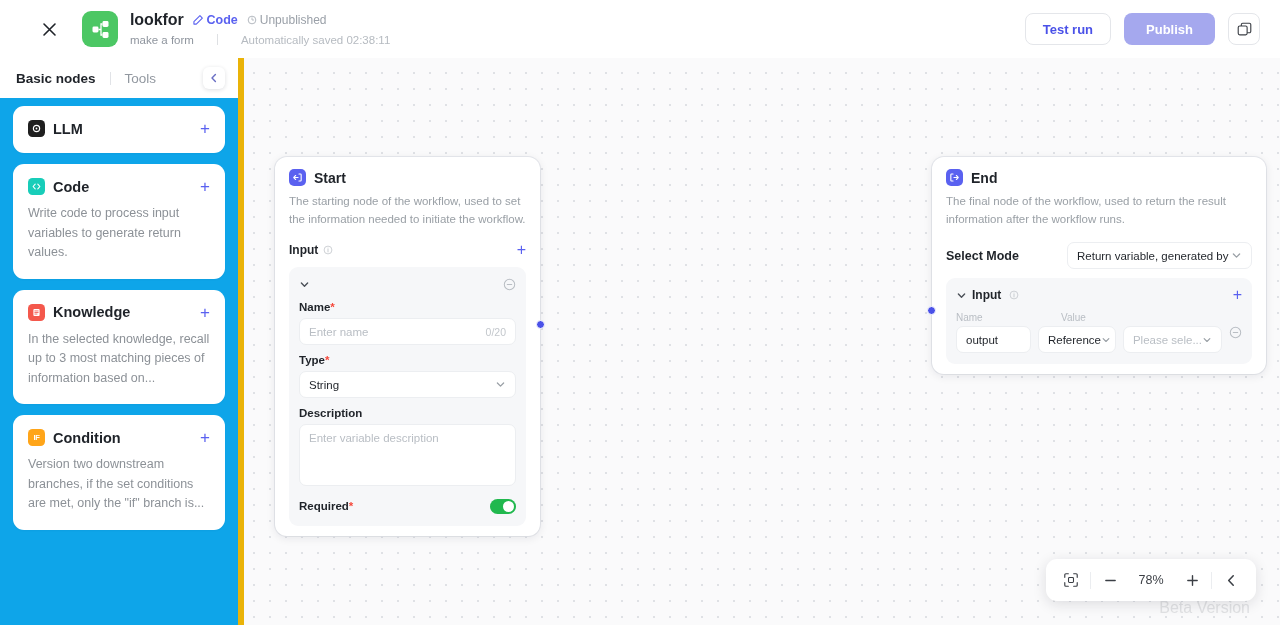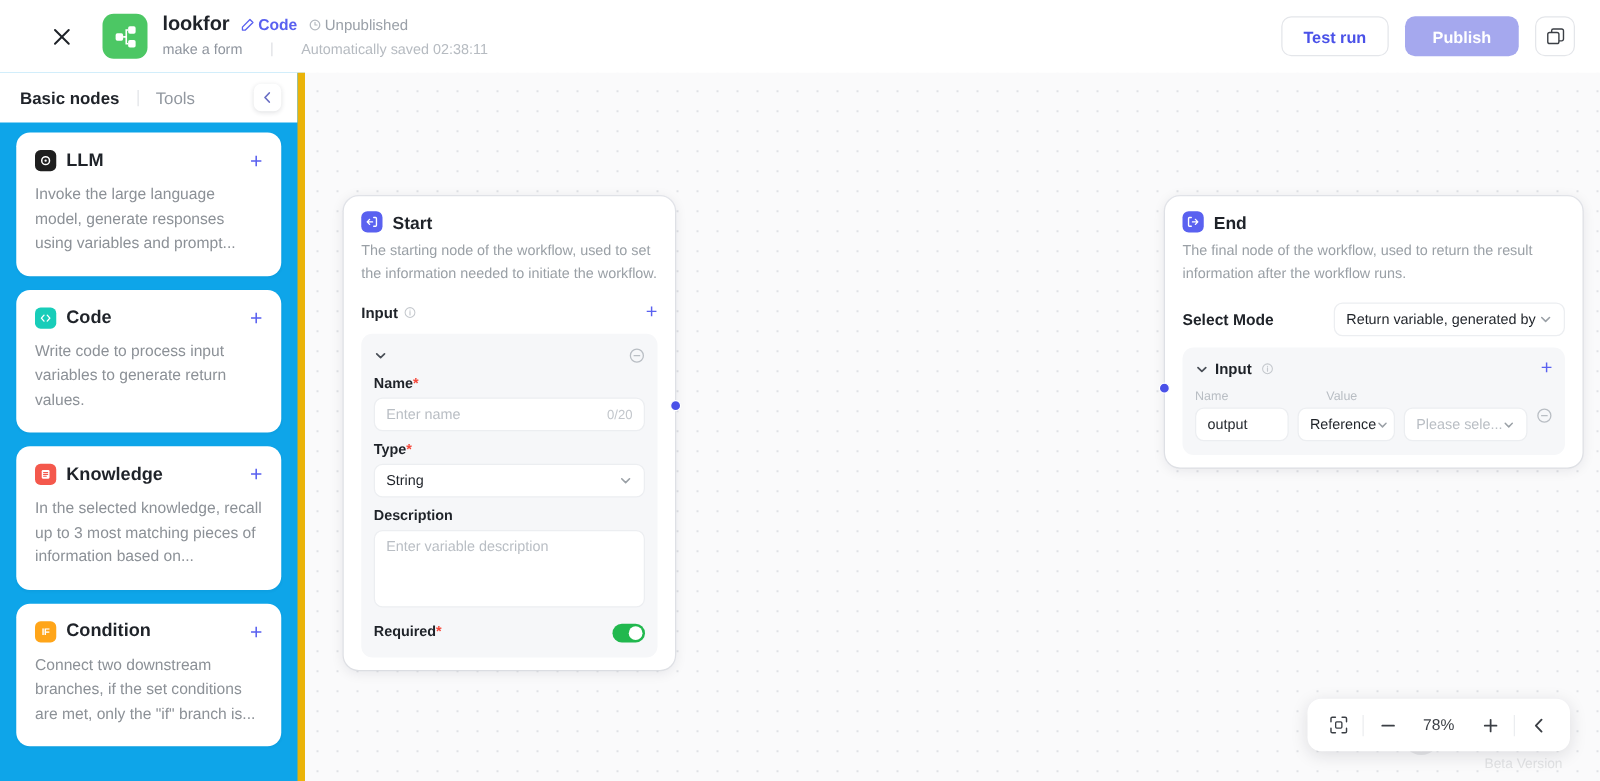--- a/index.html
+++ b/index.html
@@ -479,21 +479,21 @@
     font-size: 17px;
     font-weight: bold;
   }
   .wm-cn {
     font-size: 23px;
     font-weight: bold;
     color: #e3e4e6;
     letter-spacing: 1px;
   }
   .wm-beta {
-    font-size: 11px;
+    font-size: 16px;
     color: #e1e2e4;
     margin-top: 1px;
     margin-right: 4px;
   }
 </style>
 </head>
 <body>
 
 <div class="header">
 
@@ -567,21 +567,20 @@
       <div class="node-card-head">
         <span class="node-ico" style="background:#1f1f1f;">
           <svg width="11" height="11" viewBox="0 0 12 12">
               <circle cx="6" cy="6" r="3.4" fill="none" stroke="#ffffff" stroke-width="1.3"></circle>
               <circle cx="6" cy="6" r="1" fill="#ffffff"></circle>
             </svg>
         </span>
         <span class="node-name">LLM</span>
         <span class="node-plus">+</span>
       </div>
-      <div class="node-desc">Invoke the large language model, generate responses using variables and prompt...</div>
     </div>
 
     <div class="node-card">
       <div class="node-card-head">
         <span class="node-ico" style="background:#18cdb9;">
           <svg width="11" height="11" viewBox="0 0 12 12">
               <path d="M4.6 3.4 L2.3 6 L4.6 8.6 M7.4 3.4 L9.7 6 L7.4 8.6" fill="none" stroke="#ffffff" stroke-width="1.2" stroke-linecap="round" stroke-linejoin="round"></path>
             </svg>
         </span>
         <span class="node-name">Code</span>
@@ -603,21 +602,21 @@
       </div>
       <div class="node-desc">In the selected knowledge, recall up to 3 most matching pieces of information based on...</div>
     </div>
 
     <div class="node-card">
       <div class="node-card-head">
         <span class="node-ico" style="background:#ffa519;font-size:7.5px;letter-spacing:-0.3px;">IF</span>
         <span class="node-name">Condition</span>
         <span class="node-plus">+</span>
       </div>
-      <div class="node-desc">Connect two downstream branches, if the set conditions are met, only the "if" branch is...</div>
+      <div class="node-desc">Version two downstream branches, if the set conditions are met, only the "if" branch is...</div>
     </div>
 
   </div>
 </div>
 
 <div class="canvas">
 
   <div class="wf-node" style="left:31px; top:99px; width:265px;">
     <div class="handle" style="right:-5px; top:163px;"></div>
 

